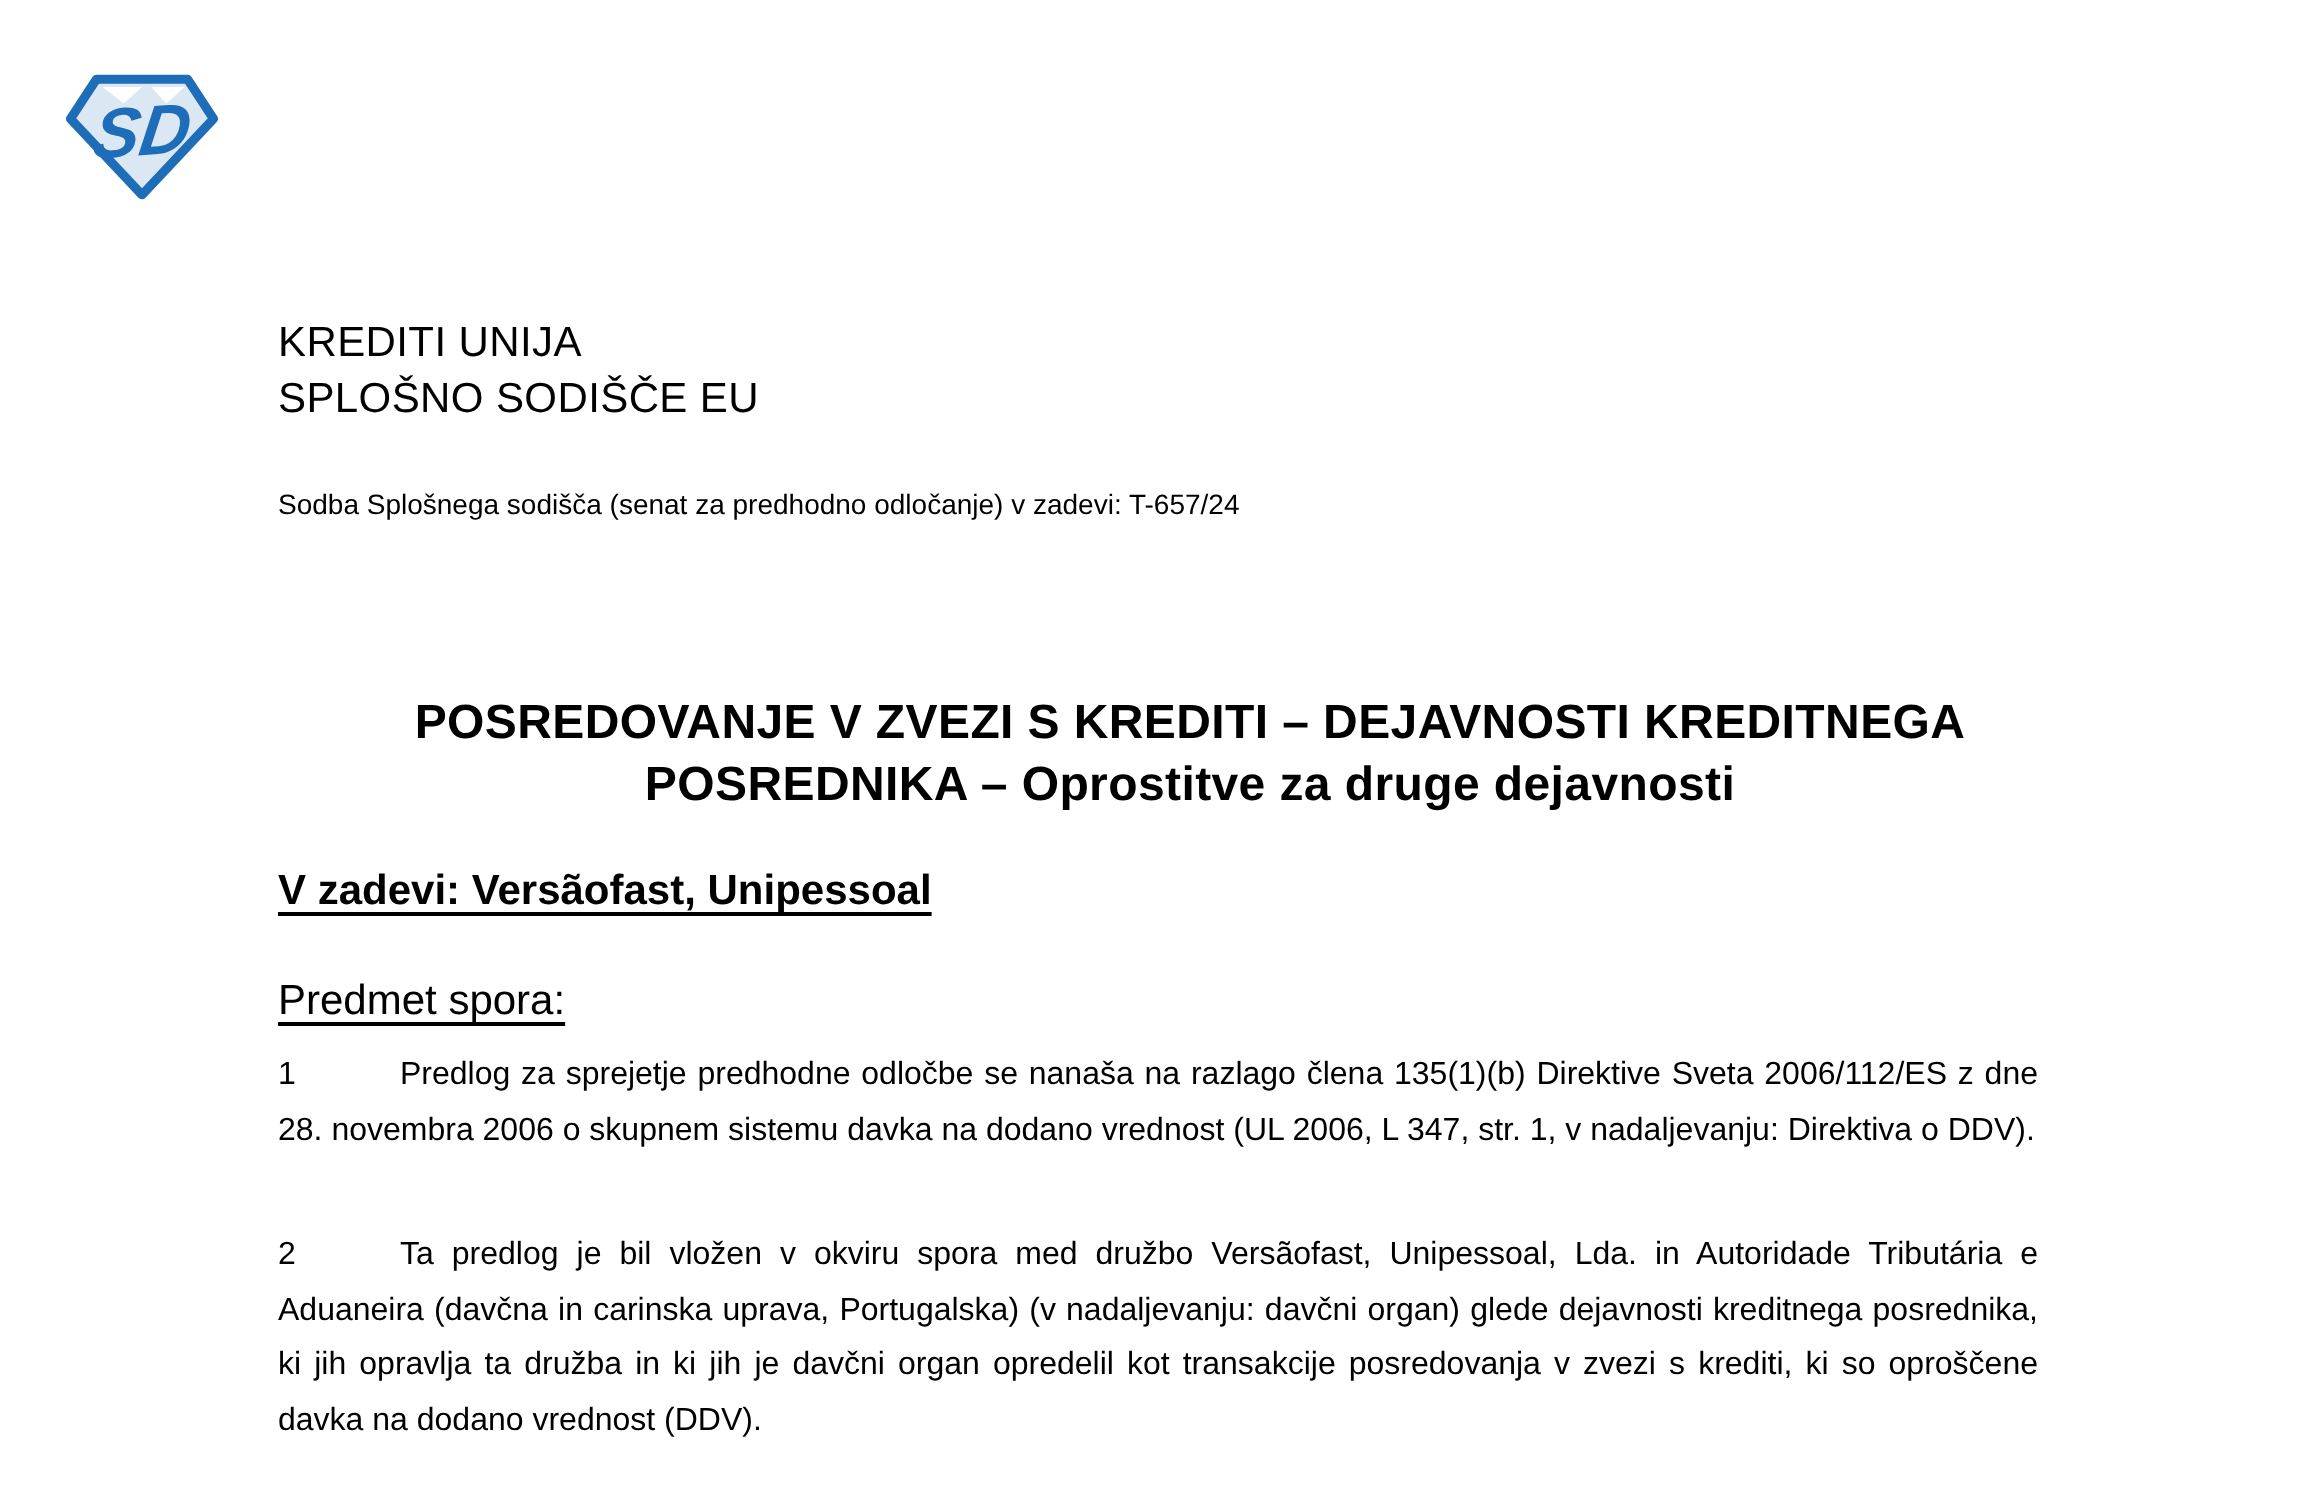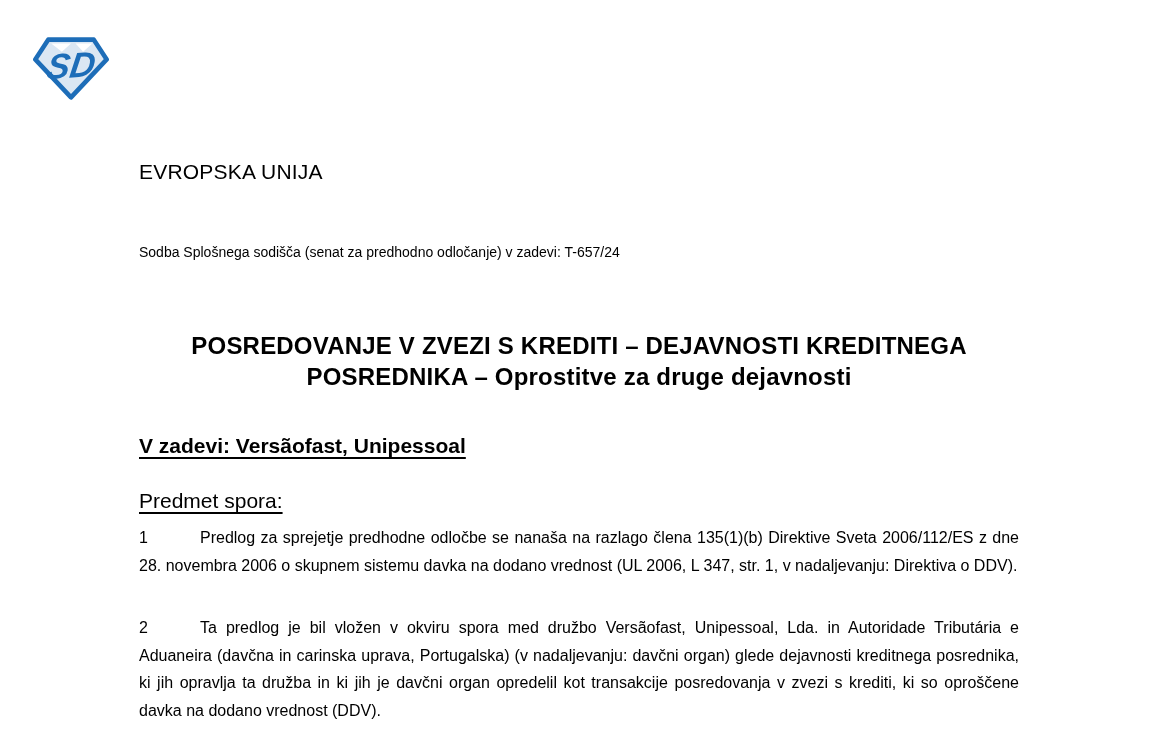--- a/index.html
+++ b/index.html
@@ -46,21 +46,21 @@
     font-size: 14px;
     line-height: 28px;
   }
   .title-block {
     top: 330px;
     font-size: 24px;
     line-height: 31px;
     font-weight: bold;
     text-align: center;
     letter-spacing: 0.2px;
-    margin: 0;
+    margin: 16px;
   }
   .subject-block {
     top: 432px;
     font-size: 21px;
     line-height: 28px;
     font-weight: bold;
     text-decoration: underline;
     text-decoration-thickness: 2px;
     text-underline-offset: 4px;
   }
@@ -99,21 +99,22 @@
       <polygon points="3,34 20,8 80,8 97,34 50,84" fill="#dbe7f3" stroke="#1d6db8" stroke-width="6" stroke-linejoin="round"></polygon>
       <polygon points="24,13 50,13 38,24" fill="#ffffff"></polygon>
       <polygon points="56,13 78,13 66,24" fill="#ffffff"></polygon>
       <g transform="translate(48,58) rotate(-4) skewX(-12)">
         <text text-anchor="middle" font-size="46" font-weight="bold" font-style="italic" font-family="Liberation Sans, DejaVu Sans, sans-serif" fill="#1d6db8">SD</text>
       </g>
     </svg>
   </div>
 
   <div class="content-block header-block">
-    <div>EVROPSKA UNIJA</div>
+    <div>KREDITI UNIJA</div>
+    <div>SPLOŠNO SODIŠČE EU</div>
   </div>
 
   <div class="content-block case-block">
     <div>Sodba Splošnega sodišča (senat za predhodno odločanje) v zadevi: T-657/24</div>
   </div>
 
   <h1 class="content-block title-block">POSREDOVANJE V ZVEZI S KREDITI – DEJAVNOSTI KREDITNEGA POSREDNIKA – Oprostitve za druge dejavnosti</h1>
 
   <div class="content-block section-heading-block">Predmet spora:</div>
 

